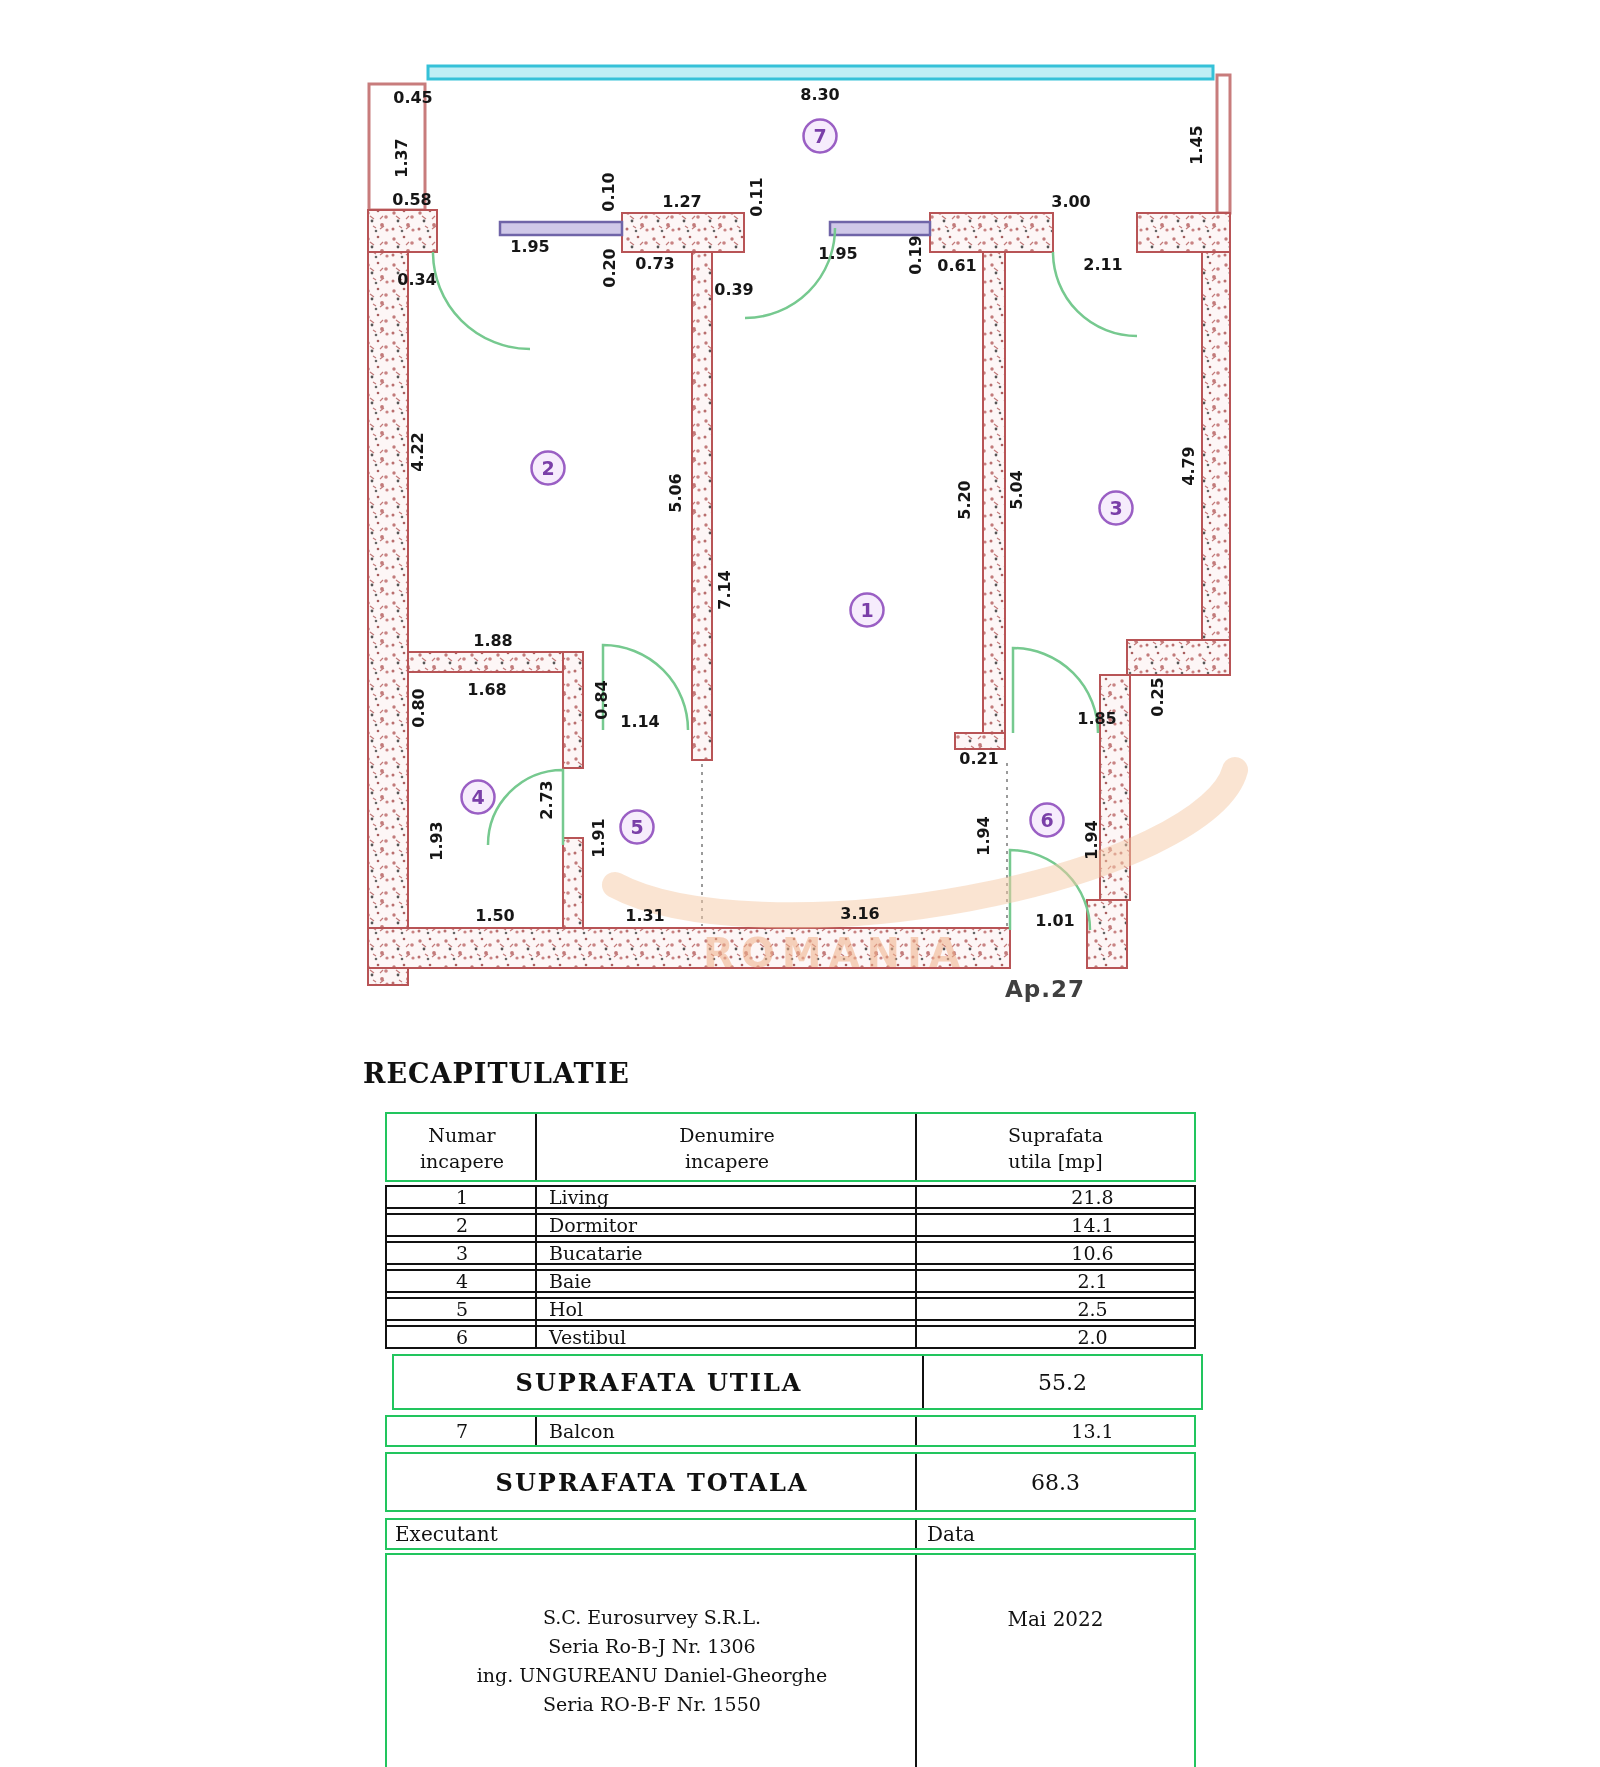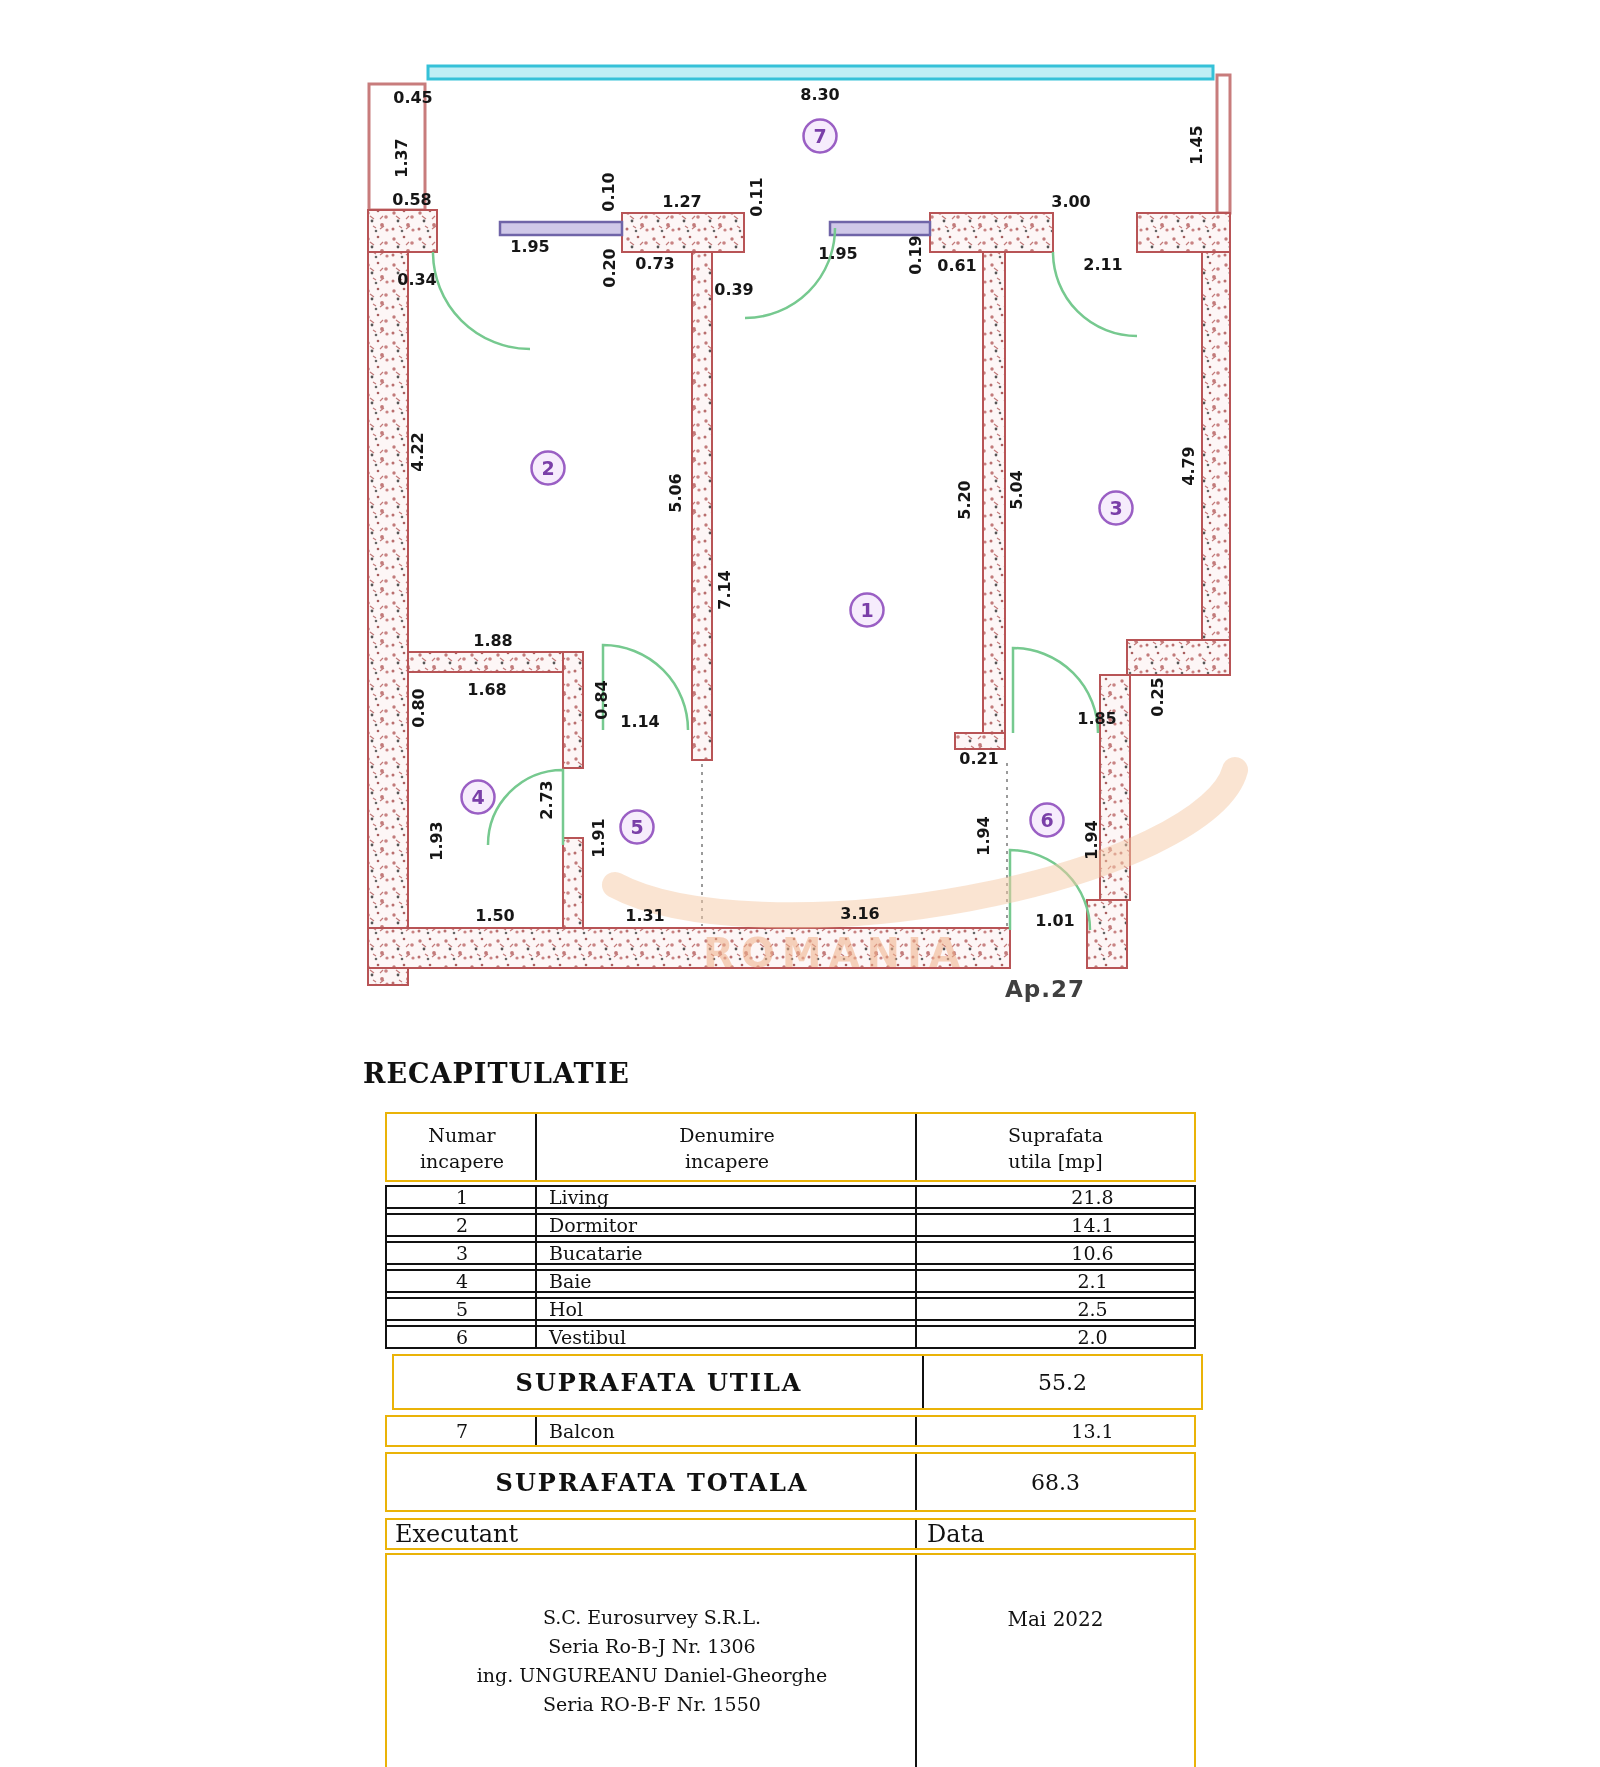--- a/index.html
+++ b/index.html
@@ -8,31 +8,31 @@
   #plan-svg{position:absolute;left:0;top:0;}
   .dim{font:bold 16px "DejaVu Sans",sans-serif;fill:#161616;}
   .roomnum{font:bold 19px "DejaVu Sans",sans-serif;fill:#7a3fa8;}
   .ap-label{position:absolute;left:1005px;top:976px;font:bold 23px "DejaVu Sans",sans-serif;
             color:#404040;letter-spacing:1px;}
   .recap-title{position:absolute;left:363px;top:1058px;font:bold 27px "DejaVu Serif",serif;
                color:#111;letter-spacing:1px;}
   
   .tbl{position:absolute;left:385px;top:1112px;width:811px;height:655px;color:#111;
        font-family:"DejaVu Serif",serif;}
-  .sect{position:absolute;left:0;box-sizing:border-box;border:2px solid #eab308;background:#fff;}
+  .sect{position:absolute;left:0;box-sizing:border-box;border:2px solid #22c55e;background:#fff;}
   .vline{position:absolute;top:0;bottom:0;width:0;border-left:2px solid #111;}
   .row{position:absolute;left:0;right:0;box-sizing:border-box;border-top:2px solid #111;
        border-bottom:2px solid #111;display:flex;align-items:center;}
   .cell-nr{width:150px;text-align:center;font-size:19px;}
   .cell-name{width:454px;padding-left:12px;font-size:19px;box-sizing:border-box;}
   .cell-val{flex:1;text-align:center;font-size:19px;}
   .bigrow{display:flex;align-items:center;height:100%;}
   .biglabel{width:530px;text-align:center;font-size:24px;letter-spacing:2px;font-weight:bold;}
   .bigval{flex:1;text-align:center;font-size:22px;}
-  .exec-head{display:flex;height:100%;align-items:center;font-size:24px;}
+  .exec-head{display:flex;height:100%;align-items:center;font-size:20px;}
   .exec-head .l{width:530px;padding-left:8px;box-sizing:border-box;}
   .exec-head .r{flex:1;padding-left:10px;}
   .exec-body{display:flex;height:100%;}
   .exec-lines{width:530px;text-align:center;font-size:19px;line-height:29px;padding-top:48px;}
   .exec-date{flex:1;text-align:center;font-size:20px;padding-top:52px;}
   .wm-text{position:absolute;left:655px;top:930px;width:360px;text-align:center;
            font:bold 40px "DejaVu Sans",sans-serif;color:#f0b088;opacity:.55;
            letter-spacing:7px;pointer-events:none;}
 </style>
 </head>

